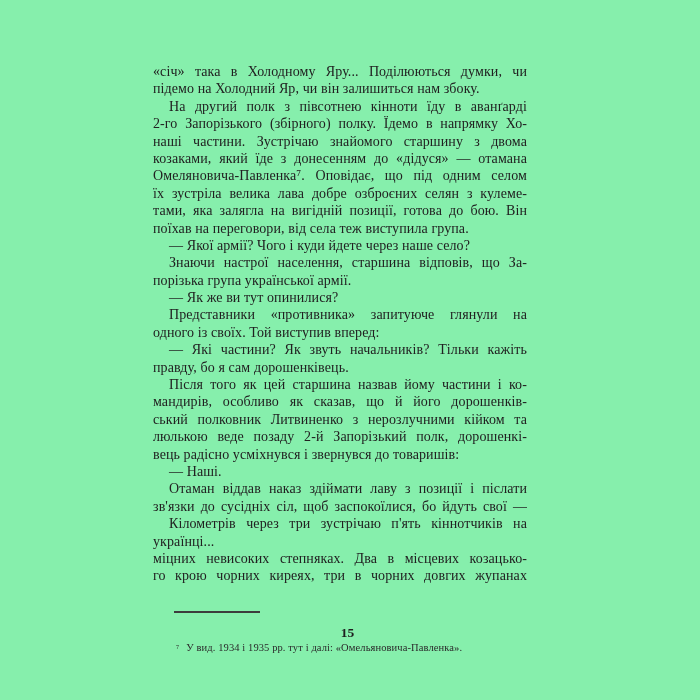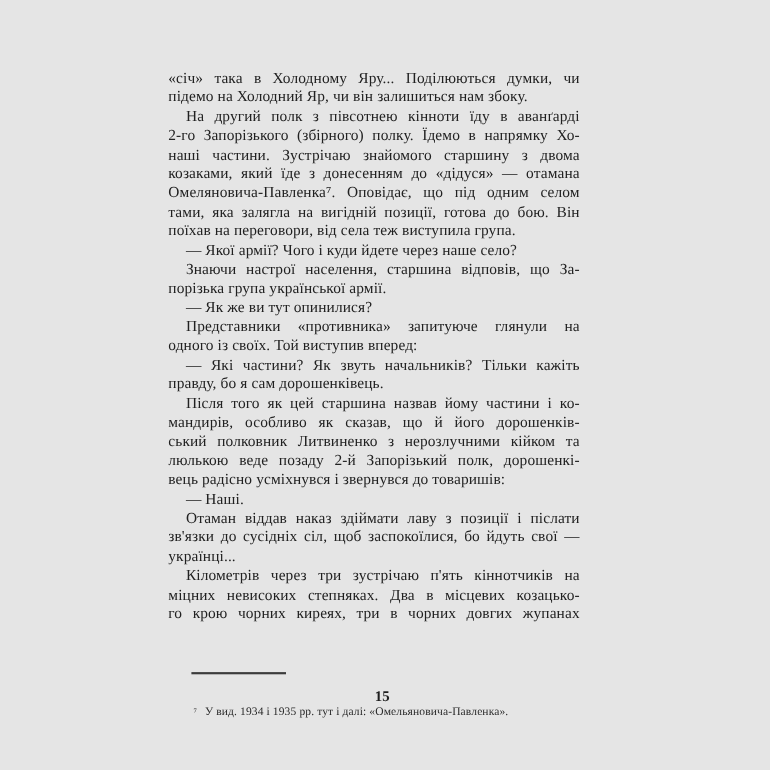--- a/index.html
+++ b/index.html
@@ -1,20 +1,20 @@
 <!DOCTYPE html>
 <html lang="uk"><head>
 <meta charset="utf-8">
 <style>
   html, body { margin: 0; padding: 0; background: #ffffff; }
   .page {
     position: relative;
     width: 700px;
     height: 700px;
-    background: #e5e5e5;
+    background: #86efac;
     font-family: "Liberation Serif", "DejaVu Serif", serif;
     color: #212121;
     overflow: hidden;
   }
   .text-block {
     position: absolute;
     left: 153px;
     top: 63px;
     width: 374px;
   }
@@ -74,40 +74,41 @@
 <div class="page">
 
   <main class="text-block" id="paragraphs">
       <div class="line j">«січ» така в Холодному Яру... Поділюються думки, чи</div>
       <div class="line">підемо на Холодний Яр, чи він залишиться нам збоку.</div>
       <div class="line j ind">На другий полк з півсотнею кінноти їду в аванґарді</div>
       <div class="line j">2-го Запорізького (збірного) полку. Їдемо в напрямку Хо-</div>
       <div class="line j">наші частини. Зустрічаю знайомого старшину з двома</div>
       <div class="line j">козаками, який їде з донесенням до «дідуся» — отамана</div>
       <div class="line j">Омеляновича-Павленка⁷. Оповідає, що під одним селом</div>
+      <div class="line j">їх зустріла велика лава добре озброєних селян з кулеме-</div>
       <div class="line j">тами, яка залягла на вигідній позиції, готова до бою. Він</div>
       <div class="line">поїхав на переговори, від села теж виступила група.</div>
       <div class="line ind">— Якої армії? Чого і куди йдете через наше село?</div>
       <div class="line j ind">Знаючи настрої населення, старшина відповів, що За-</div>
       <div class="line">порізька група української армії.</div>
       <div class="line ind">— Як же ви тут опинилися?</div>
       <div class="line j ind">Представники «противника» запитуюче глянули на</div>
       <div class="line">одного із своїх. Той виступив вперед:</div>
       <div class="line j ind">— Які частини? Як звуть начальників? Тільки кажіть</div>
       <div class="line">правду, бо я сам дорошенківець.</div>
       <div class="line j ind">Після того як цей старшина назвав йому частини і ко-</div>
       <div class="line j">мандирів, особливо як сказав, що й його дорошенків-</div>
       <div class="line j">ський полковник Литвиненко з нерозлучними кійком та</div>
       <div class="line j">люлькою веде позаду 2-й Запорізький полк, дорошенкі-</div>
       <div class="line">вець радісно усміхнувся і звернувся до товаришів:</div>
       <div class="line ind">— Наші.</div>
       <div class="line j ind">Отаман віддав наказ здіймати лаву з позиції і післати</div>
       <div class="line j">зв'язки до сусідніх сіл, щоб заспокоїлися, бо йдуть свої —</div>
+      <div class="line j ind">Кілометрів через три зустрічаю п'ять кіннотчиків на</div>
       <div class="line">українці...</div>
-      <div class="line j ind">Кілометрів через три зустрічаю п'ять кіннотчиків на</div>
       <div class="line j">міцних невисоких степняках. Два в місцевих козацько-</div>
       <div class="line j">го крою чорних киреях, три в чорних довгих жупанах</div>
     </main>
 
   <div class="footnote-sep"></div>
 
   <div class="footnote">
     <span class="fn-mark">⁷</span><span>У вид. 1934 і 1935 рр. тут і далі: «Омельяновича-Павленка».</span>
   </div>
 

